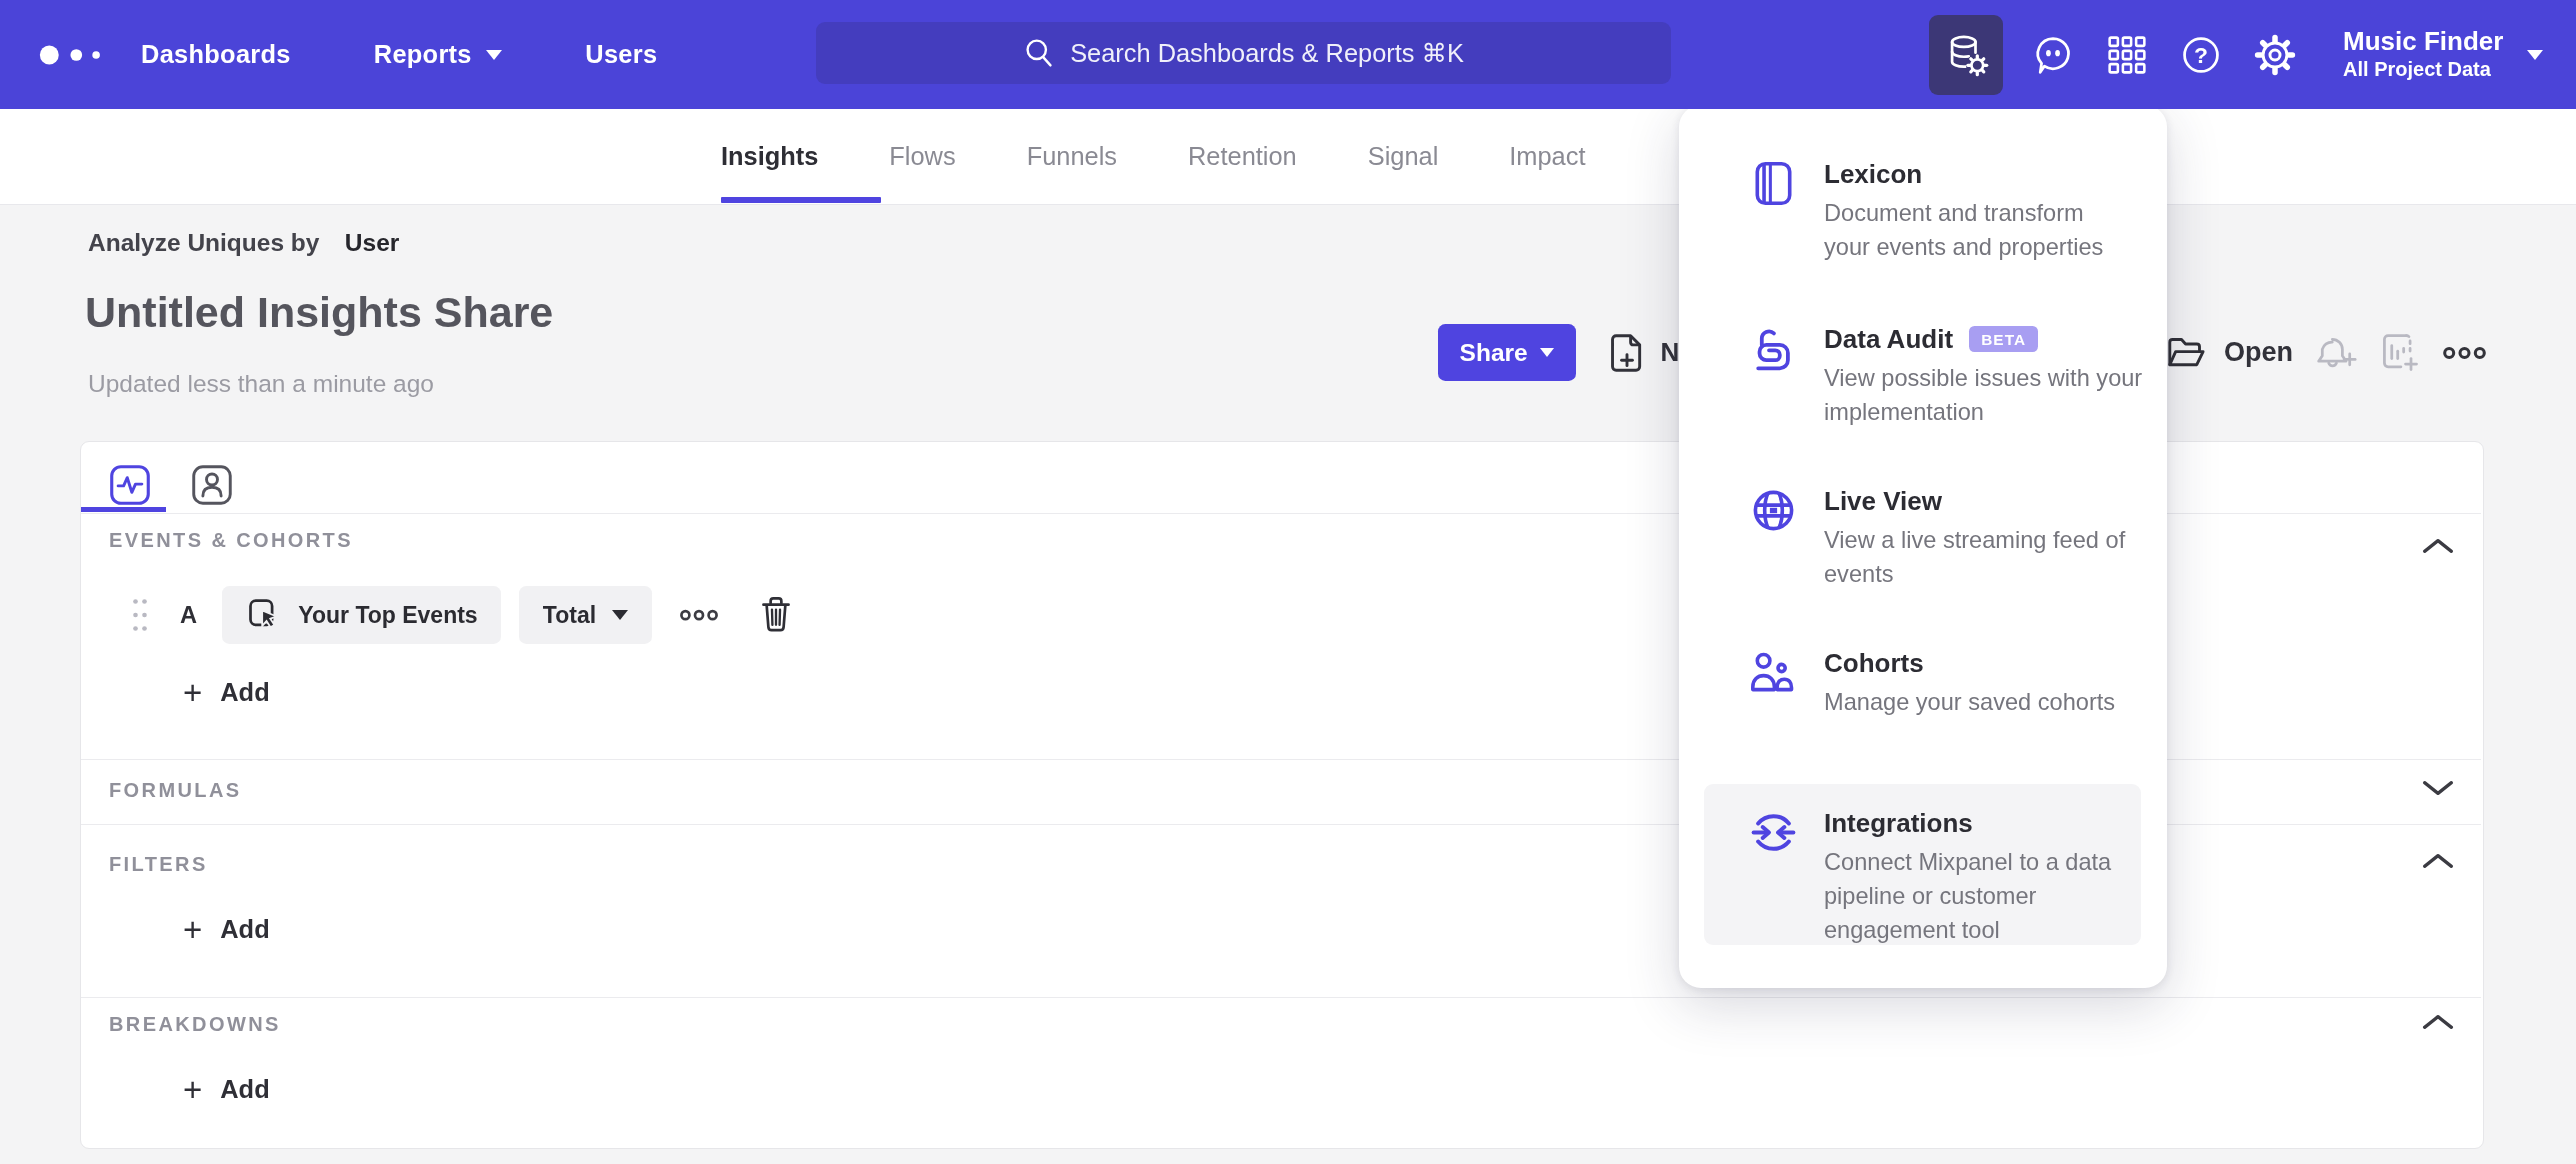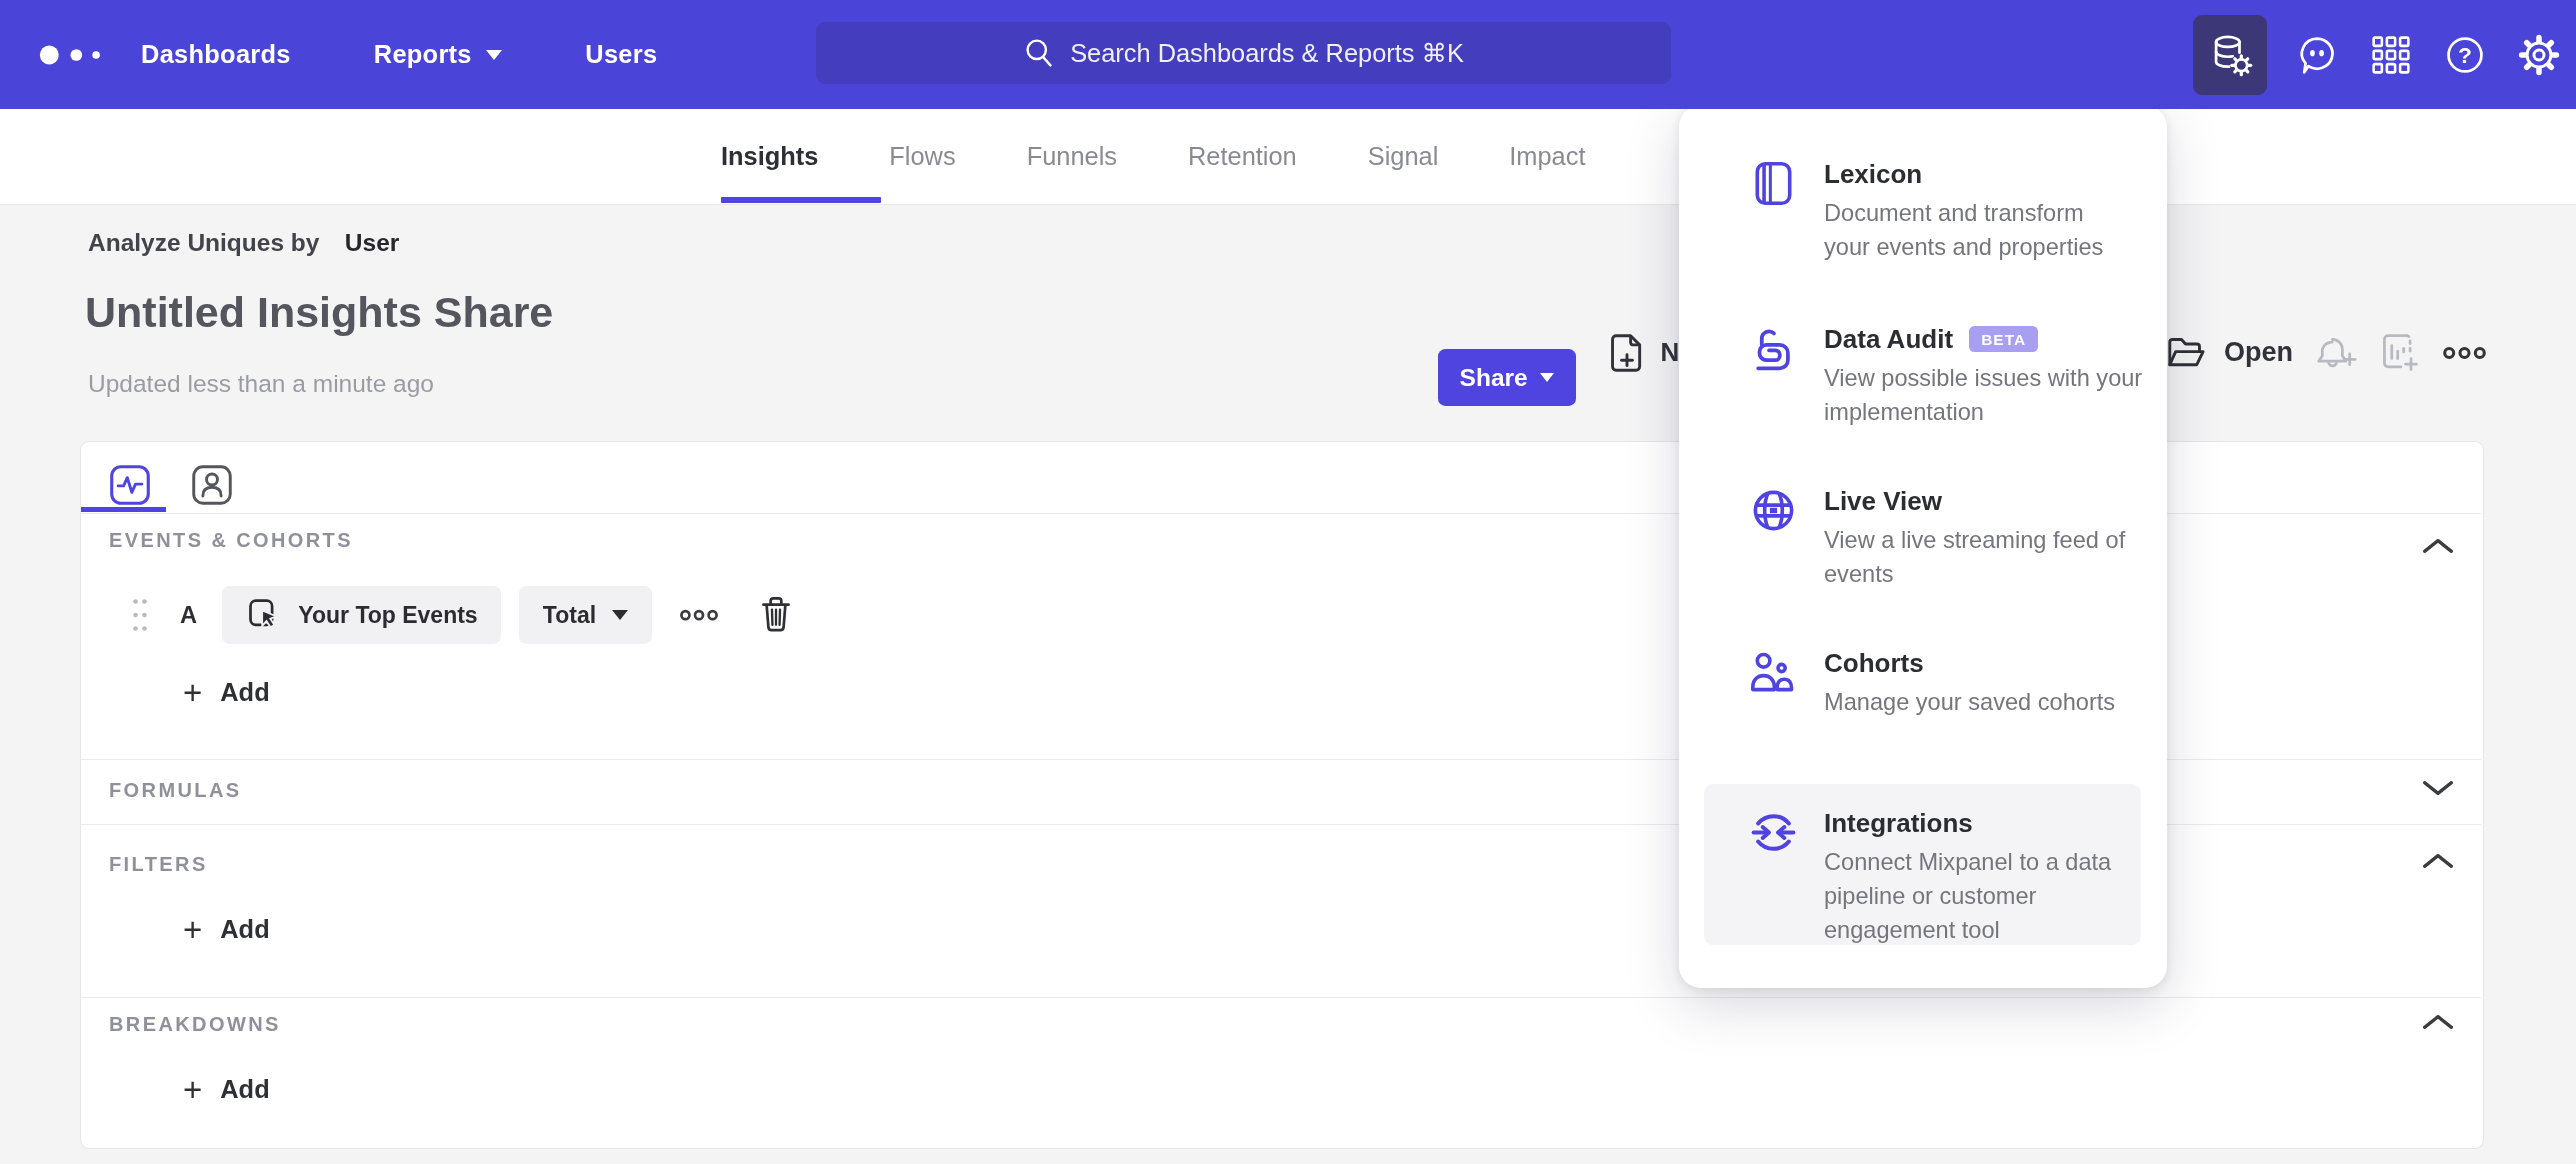--- a/index.html
+++ b/index.html
@@ -27,21 +27,21 @@
   .tabs { position:absolute; left:721px; top:0; height:94px; display:flex; align-items:center; gap:71px; }
   .tab { font-size:25.4px; color:#8a8a93; cursor:pointer; }
   .tab.active { color:#2e2e35; font-weight:700; }
   .tab-underline { position:absolute; left:721px; top:88px; width:160px; height:6.3px; background:#4f44e0; border-radius:0.9px; }
 
   
   .analyze { position:absolute; left:88px; top:229px; font-size:24.5px; font-weight:700; color:#43434b; }
   .analyze .val { margin-left:25.4px; color:#26262c; cursor:pointer; }
   .rtitle { position:absolute; left:85px; top:288px; font-size:43px; font-weight:700; color:#55555d; }
   .updated { position:absolute; left:88px; top:370px; font-size:24.5px; color:#9b9ba3; }
-  .share-btn { position:absolute; left:1438px; top:324px; width:138px; height:57px; background:#4f44e0; border-radius:7.3px; display:flex; align-items:center; justify-content:center; gap:12.7px; cursor:pointer;margin-top:25px; }
+  .share-btn { position:absolute; left:1438px; top:324px; width:138px; height:57px; background:#4f44e0; border-radius:7.3px; display:flex; align-items:center; justify-content:center; gap:12.7px; cursor:pointer; }
   .share-btn span { color:#fff; font-size:24.5px; font-weight:700; }
   .caret-w.sm { border-left-width:7.3px; border-right-width:7.3px; border-top-width:9px; }
   .hdr-act { position:absolute; top:324px; height:57px; display:flex; align-items:center; cursor:pointer; }
   .hdr-act .lbl { font-size:26px; font-weight:600; color:#32323a; }
   .new-act { left:1608px; gap:14.5px; }
   .open-act { left:2166px; gap:18px; }
   .ghost-ic { position:absolute; top:324px; height:57px; display:flex; align-items:center; cursor:pointer; }
 
   
   .panel { position:absolute; left:80px; top:441px; width:2404px; height:708px; background:#fff; border:1.8px solid #e6e6e9; border-radius:9px; z-index:4; }
@@ -165,20 +165,27 @@
               <line x1="39" y1="24" x2="43" y2="24"></line>
             <line x1="10.6" y1="10.6" x2="13.4" y2="13.4"></line>
               <line x1="34.6" y1="34.6" x2="37.4" y2="37.4"></line>
             <line x1="37.4" y1="10.6" x2="34.6" y2="13.4"></line>
               <line x1="13.4" y1="34.6" x2="10.6" y2="37.4"></line>
           </g>
           <circle cx="24" cy="24" r="13" fill="#4b44d8" stroke="#fff" stroke-width="3.2"></circle>
           <circle cx="24" cy="24" r="5.5" fill="none" stroke="#fff" stroke-width="3.2"></circle>
         </svg>
       </div>
+      <div class="proj">
+        <div>
+          <div class="p1">Music Finder</div>
+          <div class="p2">All Project Data</div>
+        </div>
+        <span class="caret-w"></span>
+      </div>
     </div>
   </div>
 
   <div class="tabbar">
     <div class="tabs">
       <span class="tab active">Insights</span>
       <span class="tab">Flows</span>
       <span class="tab">Funnels</span>
       <span class="tab">Retention</span>
       <span class="tab">Signal</span>

